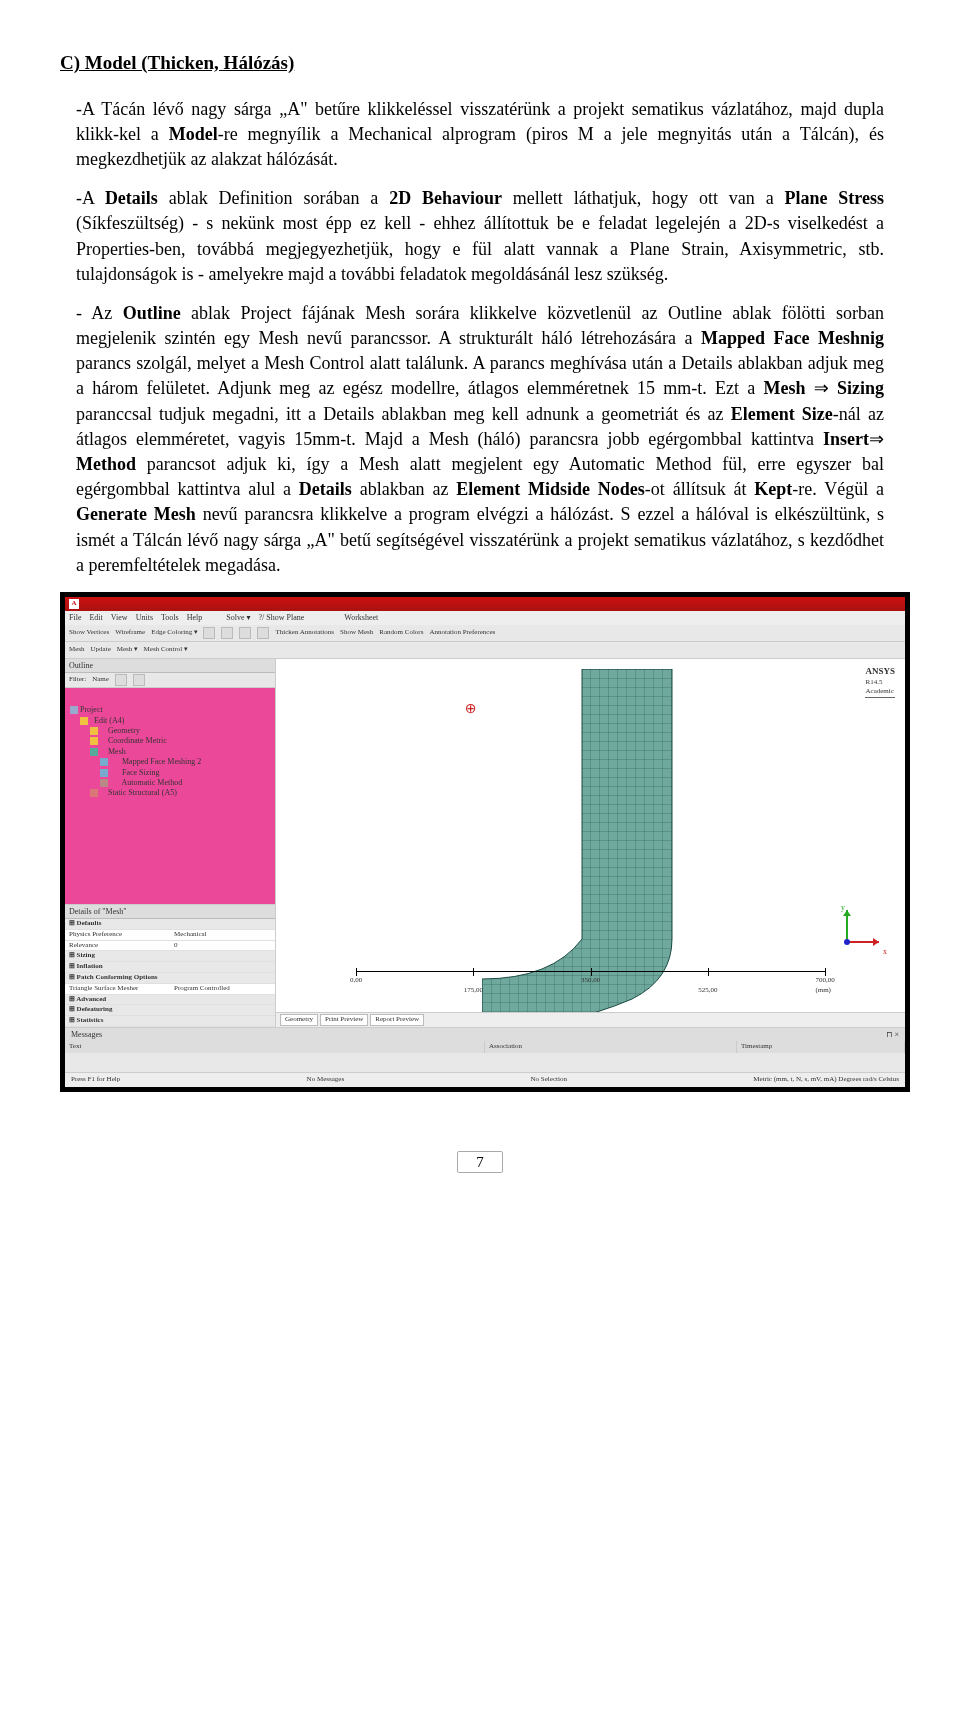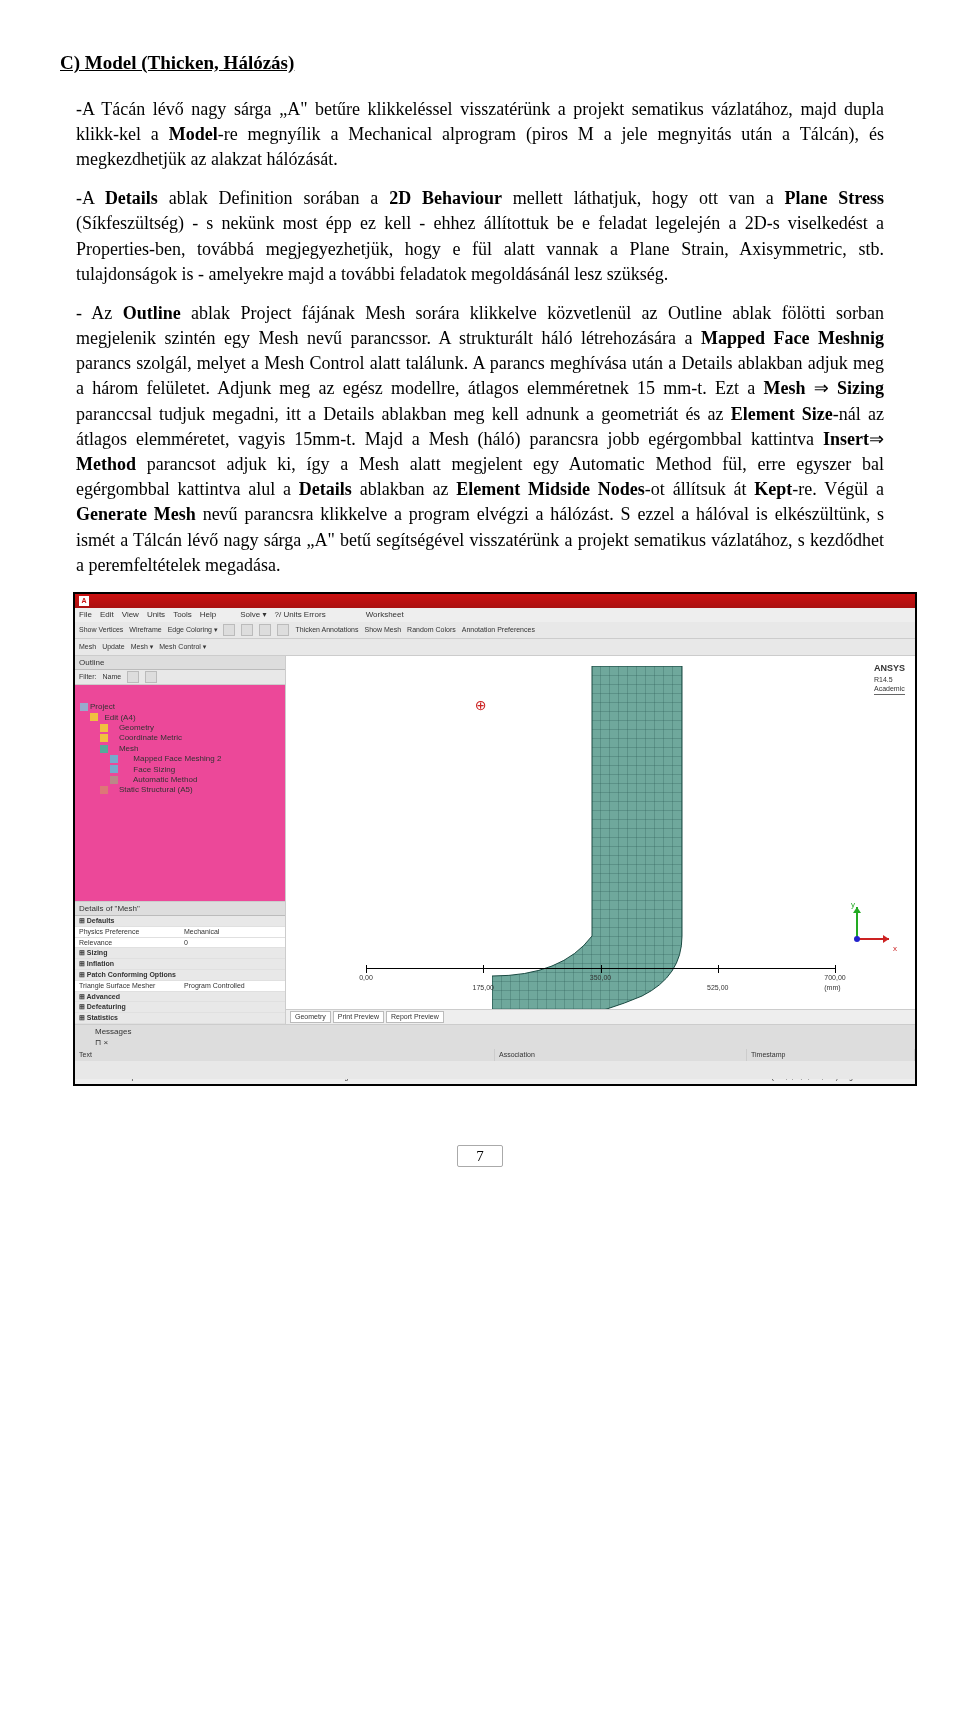--- a/index.html
+++ b/index.html
@@ -18,32 +18,31 @@
     font-weight: bold;
     text-decoration: underline;
     margin: 10px 0 20px;
   }
   p {
     text-align: justify;
     margin: 14px 16px;
   }
   .bold { font-weight: bold; }
   .screenshot {
-    border: 2px solid #000000;
+    border: 5px solid #000000;
     width: 100%;
     height: 490px;
     display: flex;
     flex-direction: column;
     background: #fff;
-    font-family: Liberation Sans, sans-serif;
+    font-family: Liberation Serif, serif;
     font-size: 8px;
     color: #333;
     position: relative;
     margin-top: 8px;
-    margin-left: 13px;
   }
   .titlebar {
     height: 14px;
     background: linear-gradient(#c11, #a11);
     color: #fff;
     display: flex;
     align-items: center;
     padding: 0 4px;
     font-size: 8px;
   }
@@ -187,24 +186,23 @@
     background:#fff; border:1px solid #bbb; padding:0 4px;
   }
   .messages {
     height: 44px;
     background: #e8e8e8;
     border-top:1px solid #ccc;
     position:relative;
   }
   .messages .hdr {
     background:#ddd;
-    padding:1px 20px;
+    padding:1px 6px;
     display:flex;
     justify-content:space-between;
-    flex-direction:column;
   }
   .messages .cols {
     display:grid;
     grid-template-columns: 5fr 3fr 2fr;
     background:#eee;
     font-size:7px;
   }
   .messages .cols span { padding:1px 4px; border-right:1px solid #ccc; background:#ddd; }
   .messages .body { flex:1; background:#e8e8e8; height:18px; }
   .statusbar {
@@ -261,21 +259,21 @@
   <div class="menubar">
     <span>File</span>
     <span>Edit</span>
     <span>View</span>
     <span>Units</span>
     <span>Tools</span>
     <span>Help</span>
     <span class="icon"></span>
     <span class="icon"></span>
     <span>Solve ▾</span>
-    <span>?/ Units Errors</span>
+    <span>?/ Show Plane</span>
     <span class="icon"></span>
     <span class="icon"></span>
     <span class="icon"></span>
     <span class="icon"></span>
     <span>Worksheet</span>
   </div>
 
   <div class="toolbar">
     <span>Show Vertices</span>
     <span>Wireframe</span>

